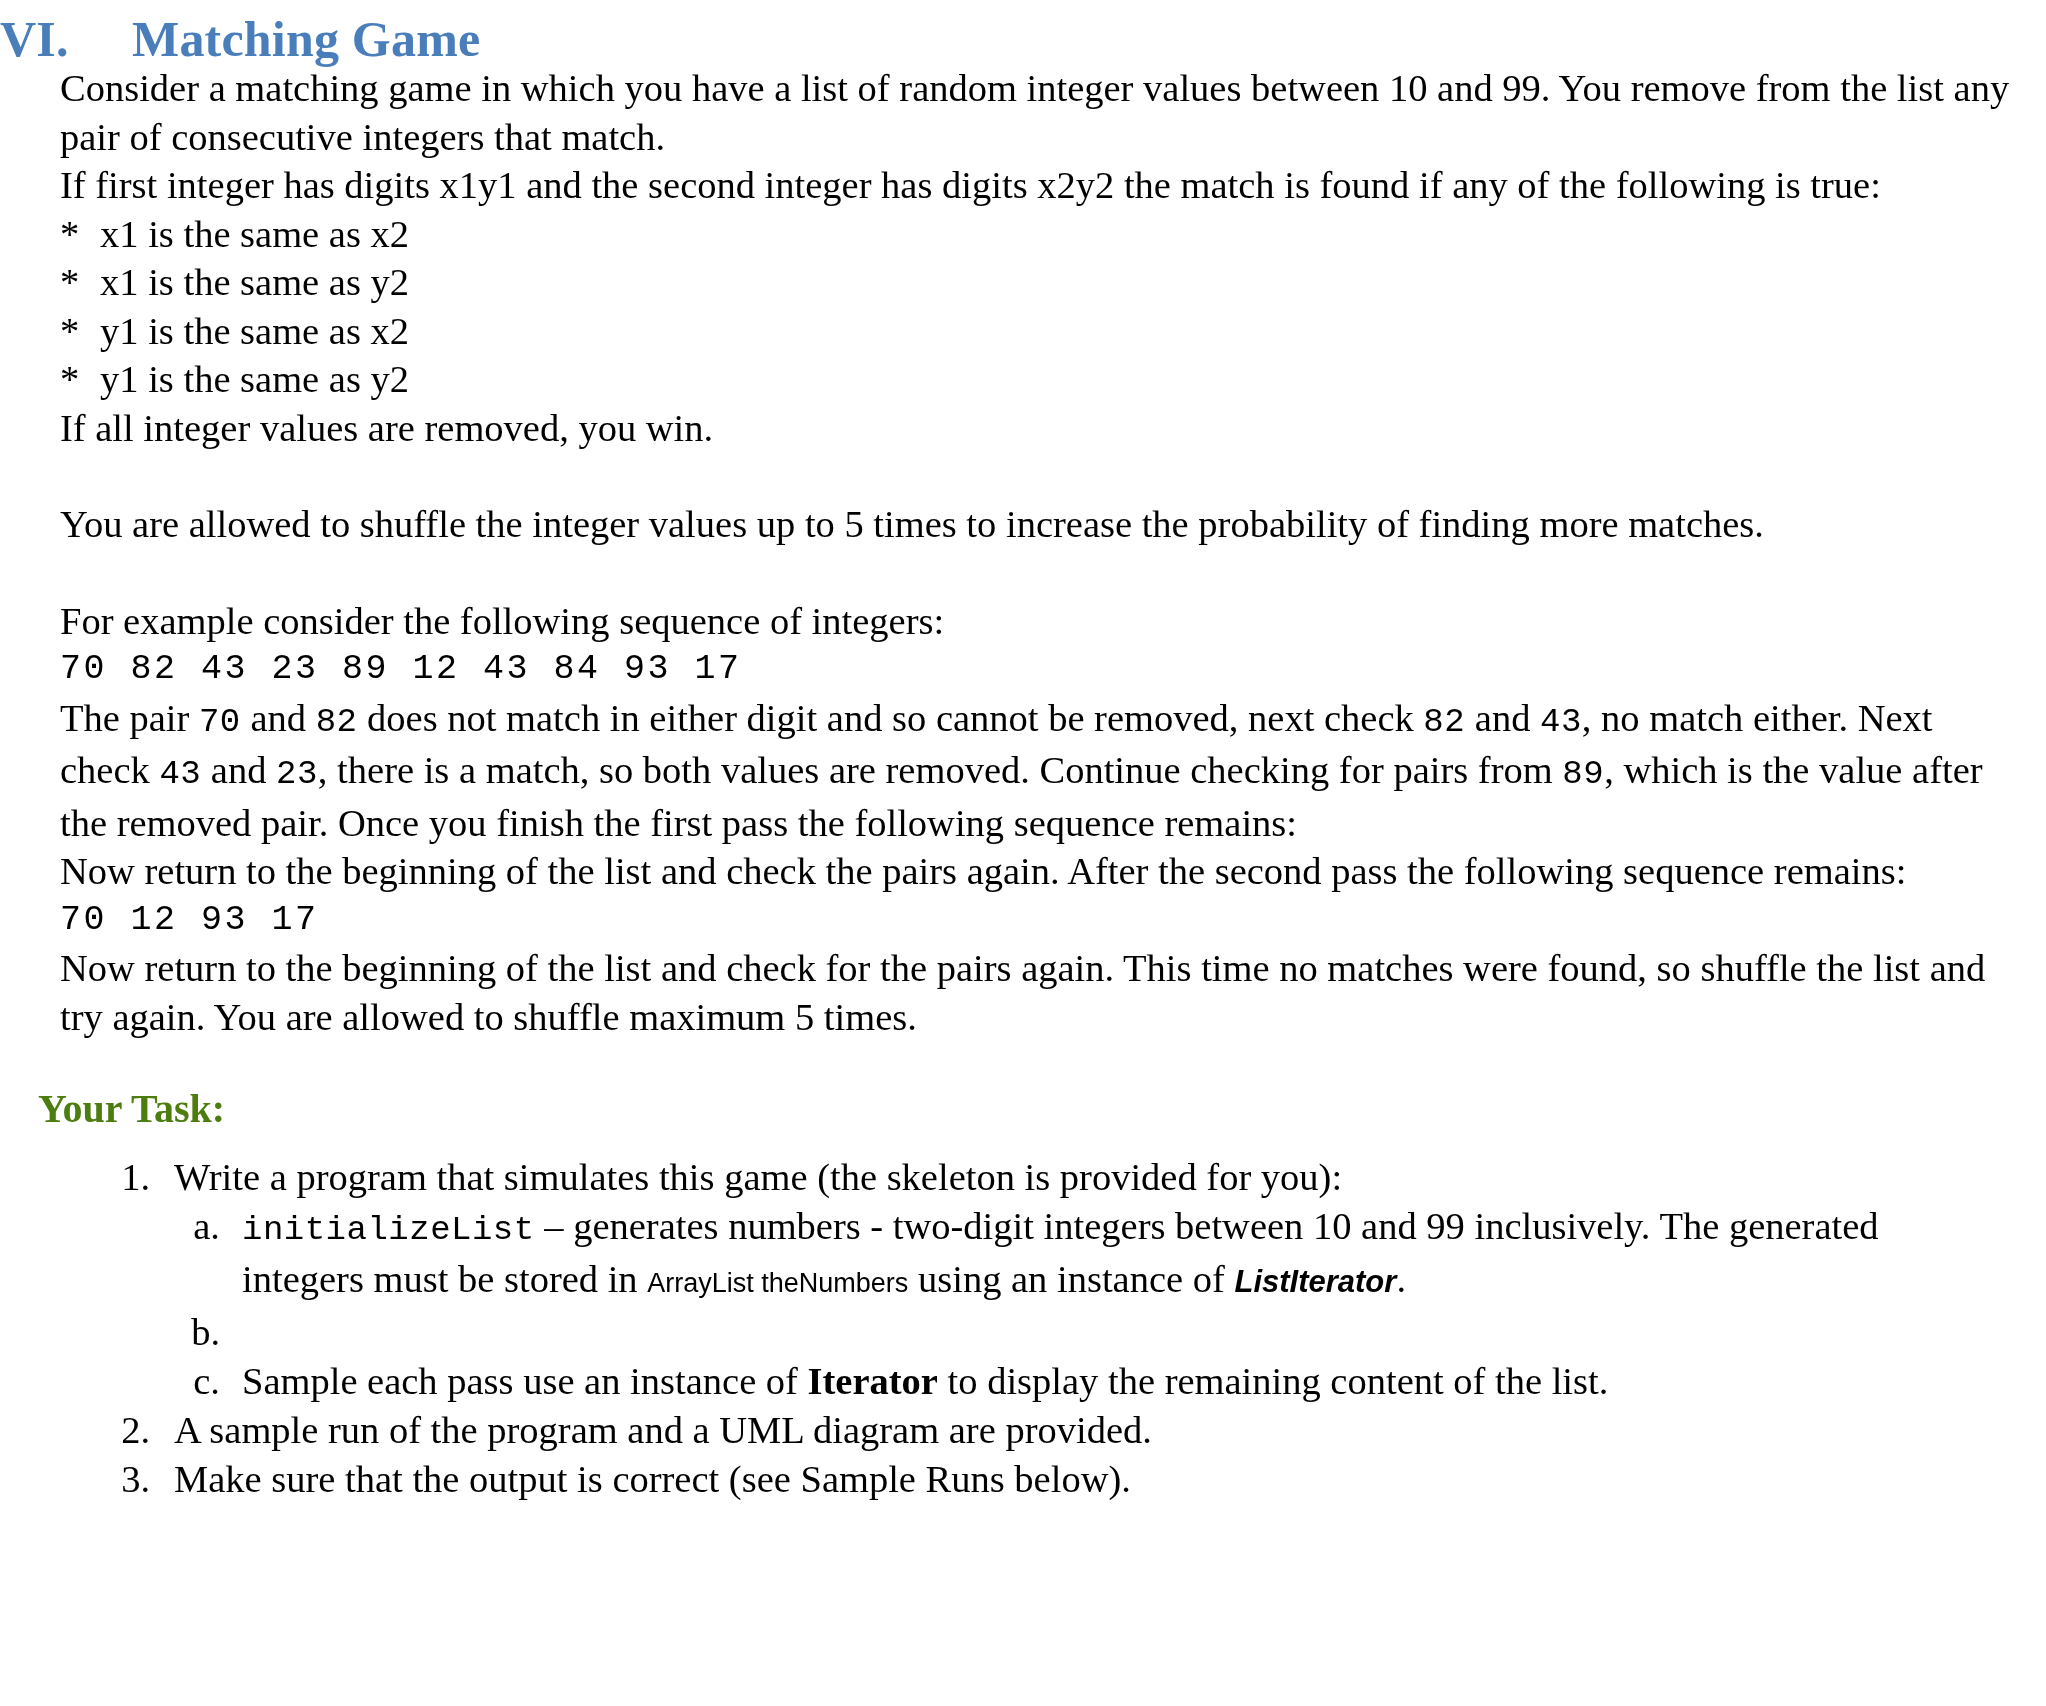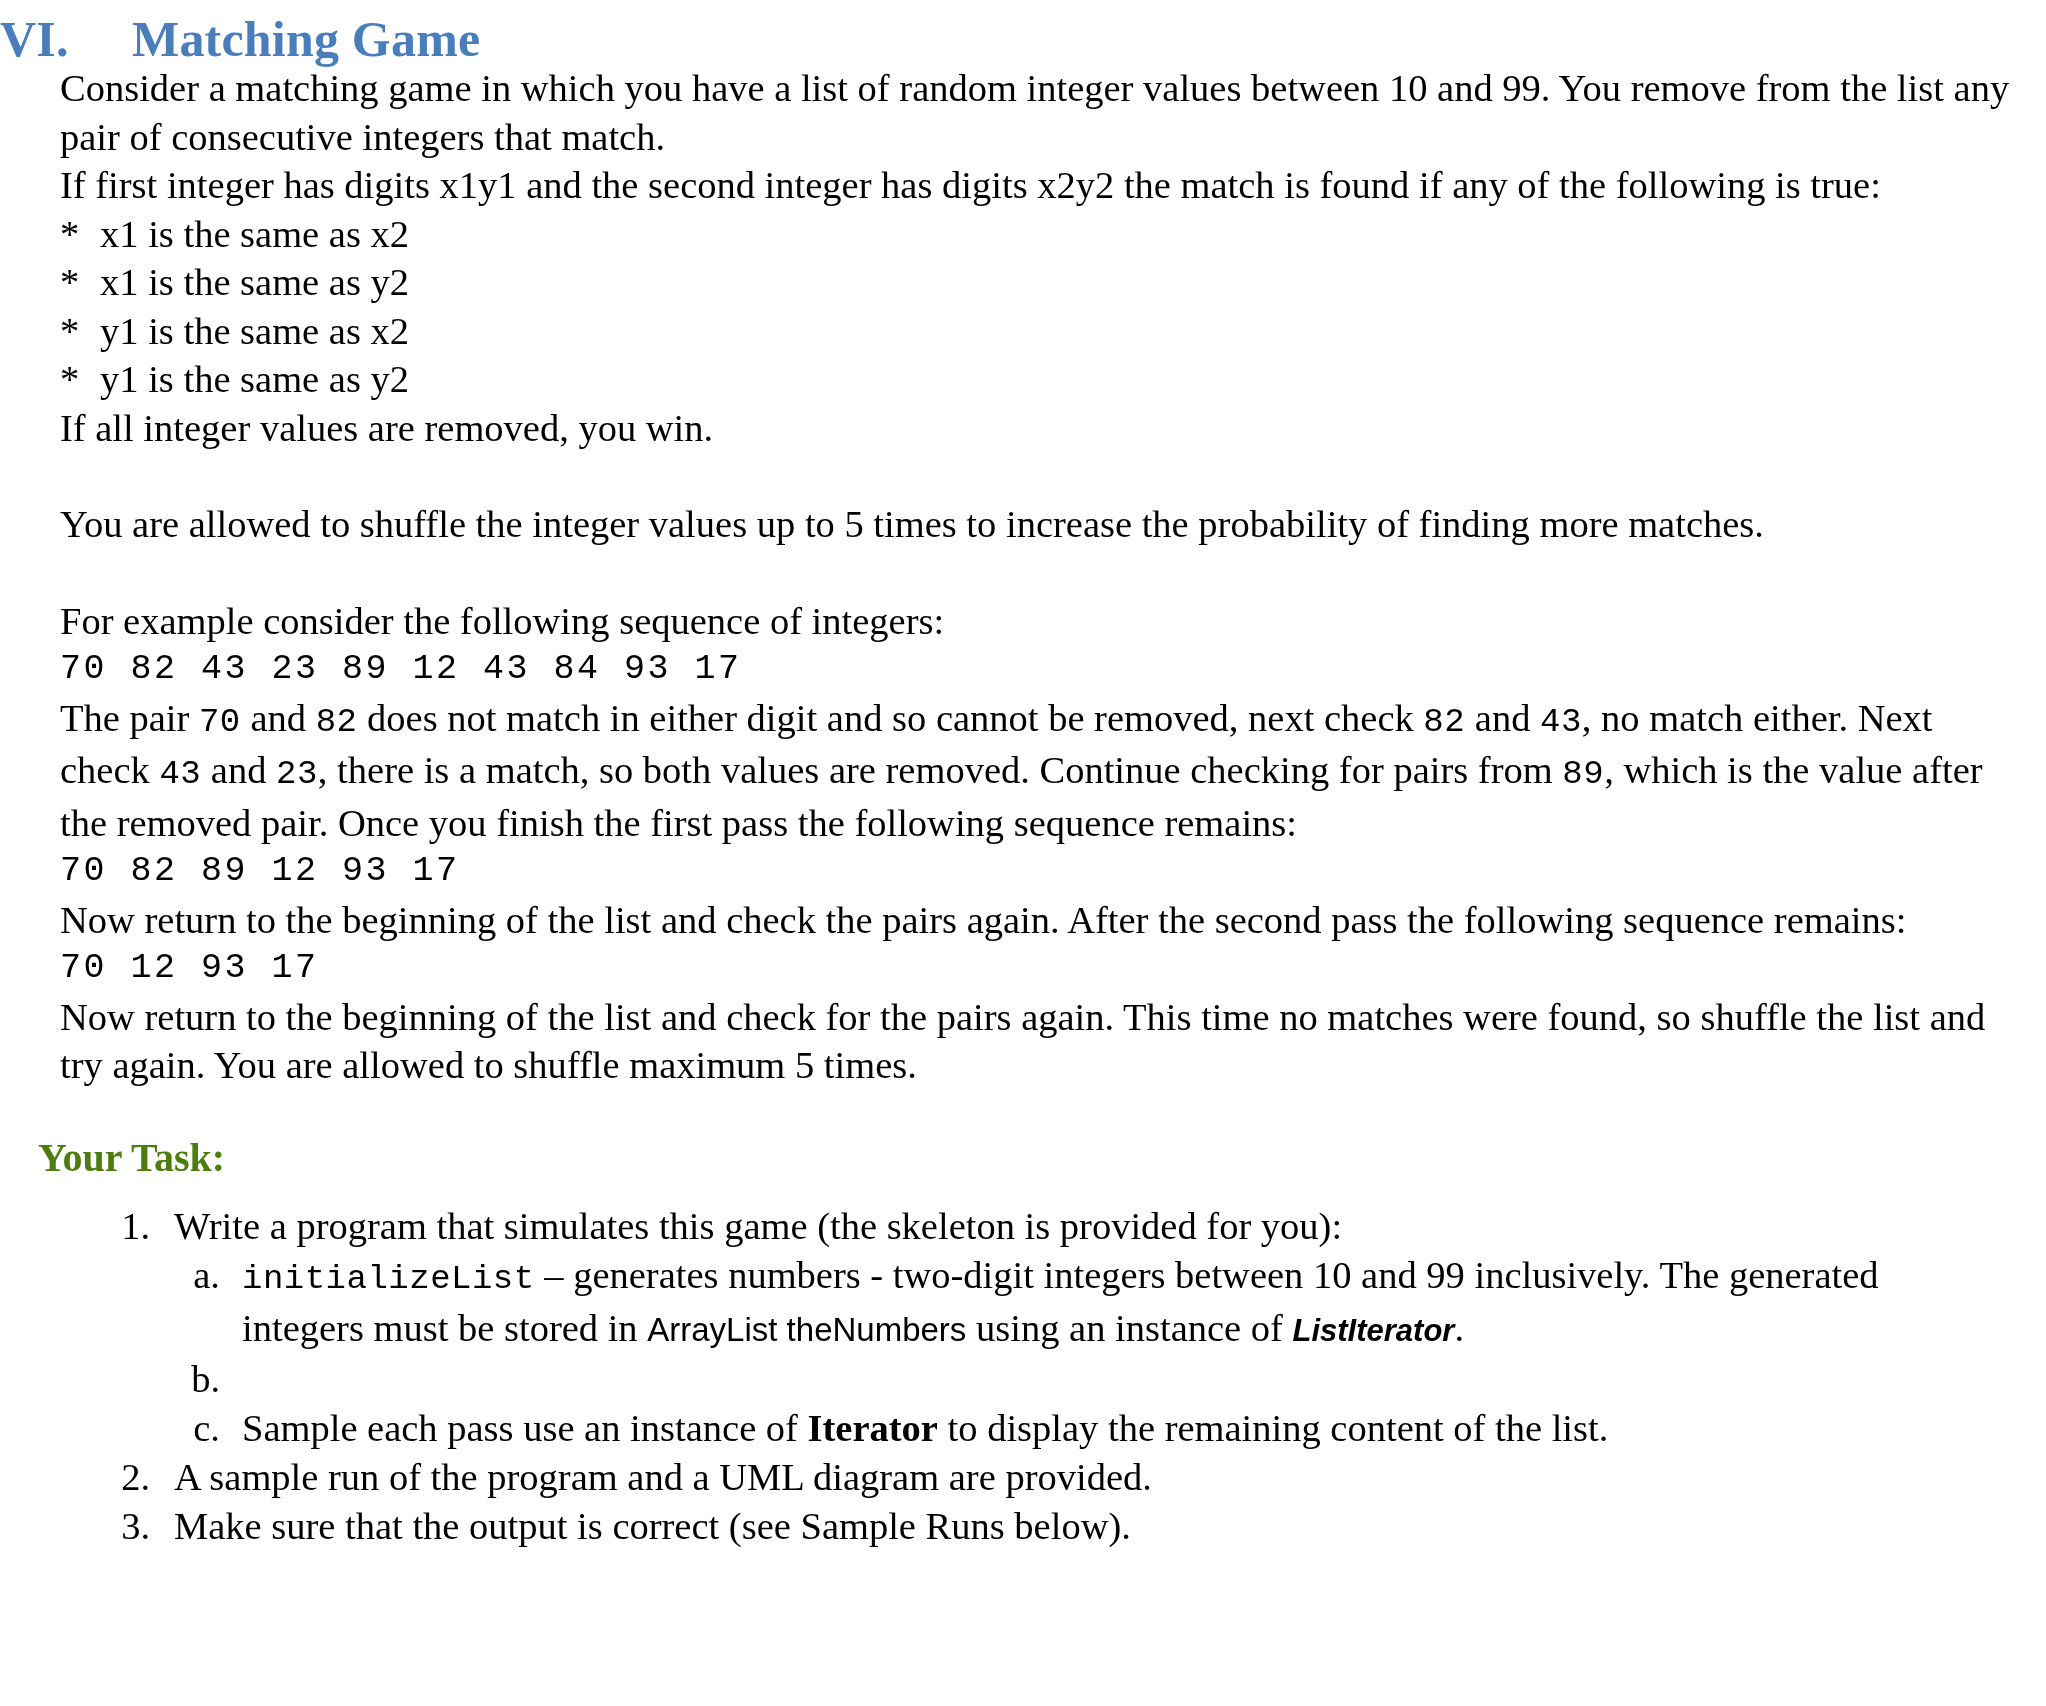--- a/index.html
+++ b/index.html
@@ -74,21 +74,21 @@
   }
   .seq {
     font-family: "Liberation Mono", "DejaVu Sans Mono", monospace;
     font-size: 35px;
     letter-spacing: 2.5px;
     line-height: 48.5px;
     display: block;
   }
   .sans {
     font-family: "Liberation Sans", "DejaVu Sans", sans-serif;
-    font-size: 33px;
+    font-size: 27px;
   }
   .sans-bold {
     font-family: "Liberation Sans", "DejaVu Sans", sans-serif;
     font-size: 31px;
     font-weight: bold;
     font-style: italic;
   }
   .serif-bold {
     font-weight: bold;
   }
@@ -185,21 +185,20 @@
   </div>
 
   <div class="body-block">
     <p class="para">If all integer values are removed, you win.</p>
     <div class="spacer-line"></div>
     <p class="para">You are allowed to shuffle the integer values up to 5 times to increase the probability of finding more matches.</p>
     <div class="spacer-line"></div>
     <p class="para">For example consider the following sequence of integers:</p>
     <span class="seq">70 82 43 23 89 12 43 84 93 17</span>
     <p class="para"><span>The pair </span><span class="mono">70</span><span> and </span><span class="mono">82</span><span> does not match in either digit and so cannot be removed, next check </span><span class="mono">82</span><span> and </span><span class="mono">43</span><span>, no match either. Next check </span><span class="mono">43</span><span> and </span><span class="mono">23</span><span>, there is a match, so both values are removed. Continue checking for pairs from </span><span class="mono">89</span><span>, which is the value after the removed pair. Once you finish the first pass the following sequence remains:</span></p>
-    <span class="seq">70 82 89 12 93 17</span>
     <p class="para">Now return to the beginning of the list and check the pairs again. After the second pass the following sequence remains:</p>
     <span class="seq">70 12 93 17</span>
     <p class="para">Now return to the beginning of the list and check for the pairs again. This time no matches were found, so shuffle the list and try again. You are allowed to shuffle maximum 5 times.</p>
     <div class="spacer-line"></div>
   </div>
 
   <h2 class="subheading">Your Task:</h2>
   <div class="spacer-small"></div>
 
   <div class="task-list">

